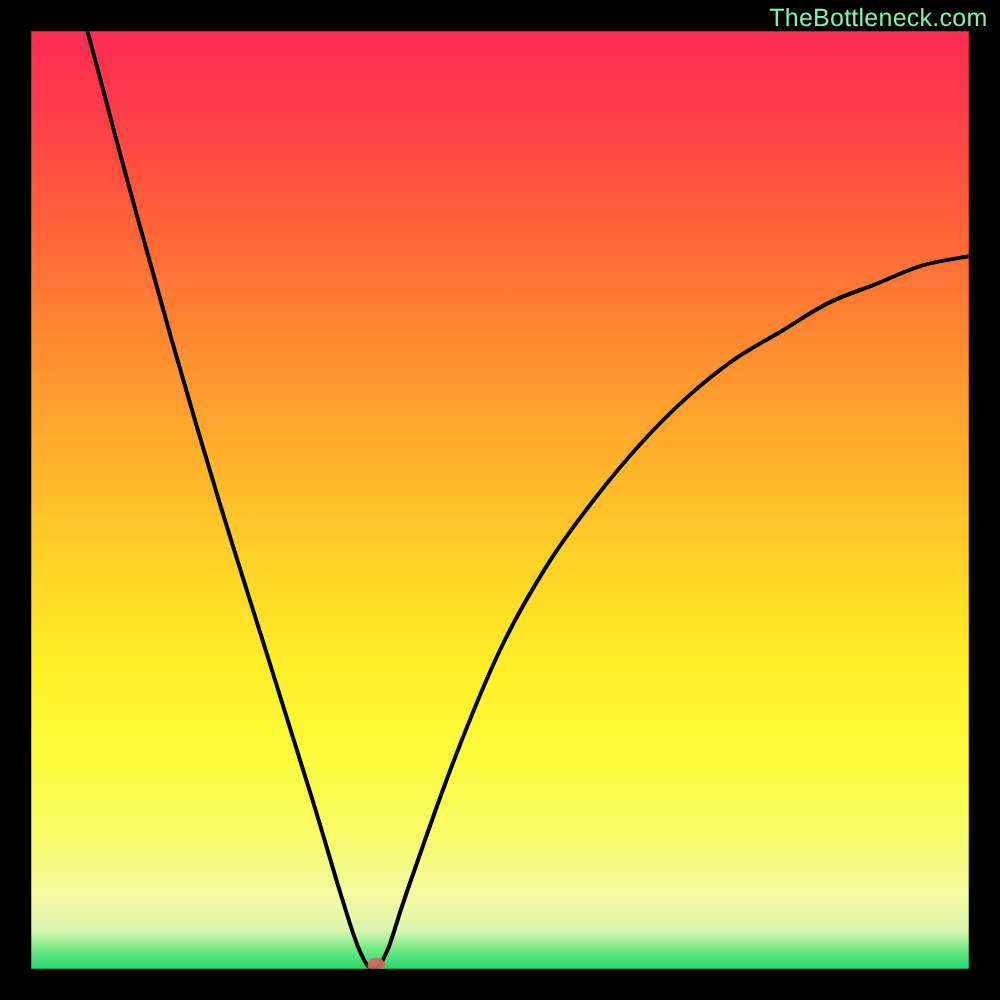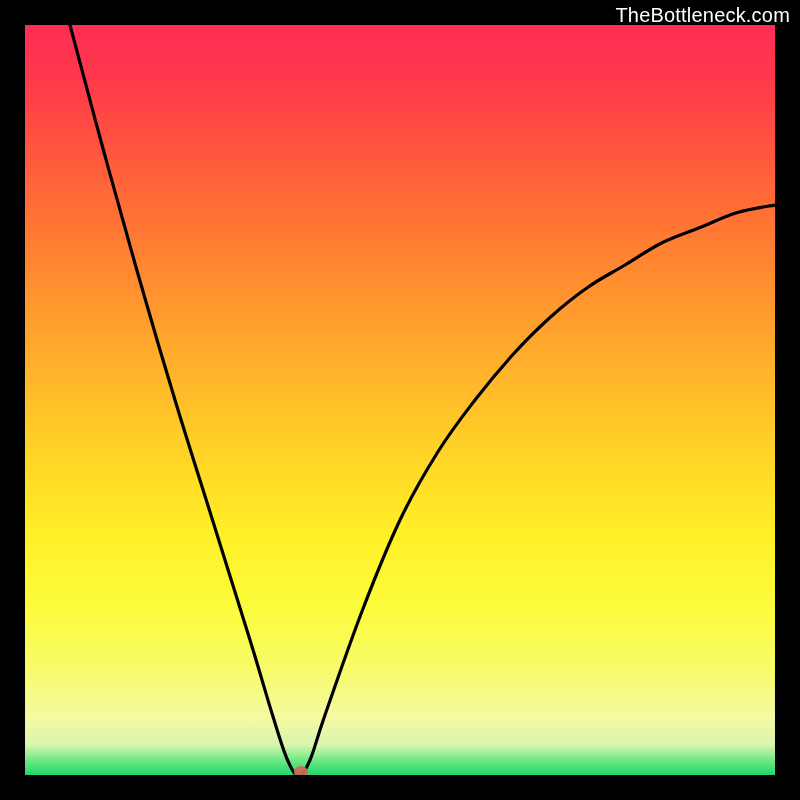--- a/index.html
+++ b/index.html
@@ -9,21 +9,21 @@
     height: 800px;
     background: #000;
     position: relative;
     overflow: hidden;
     font-family: Arial, sans-serif;
   }
   .watermark {
     position: absolute;
     top: 4px;
     right: 10px;
-    color: #ffffff;
+    color: #86efac;
     font-size: 20px;
     letter-spacing: 0.2px;
     z-index: 10;
   }
   .plot-area {
     position: absolute;
     left: 25px;
     top: 25px;
     width: 750px;
     height: 750px;

